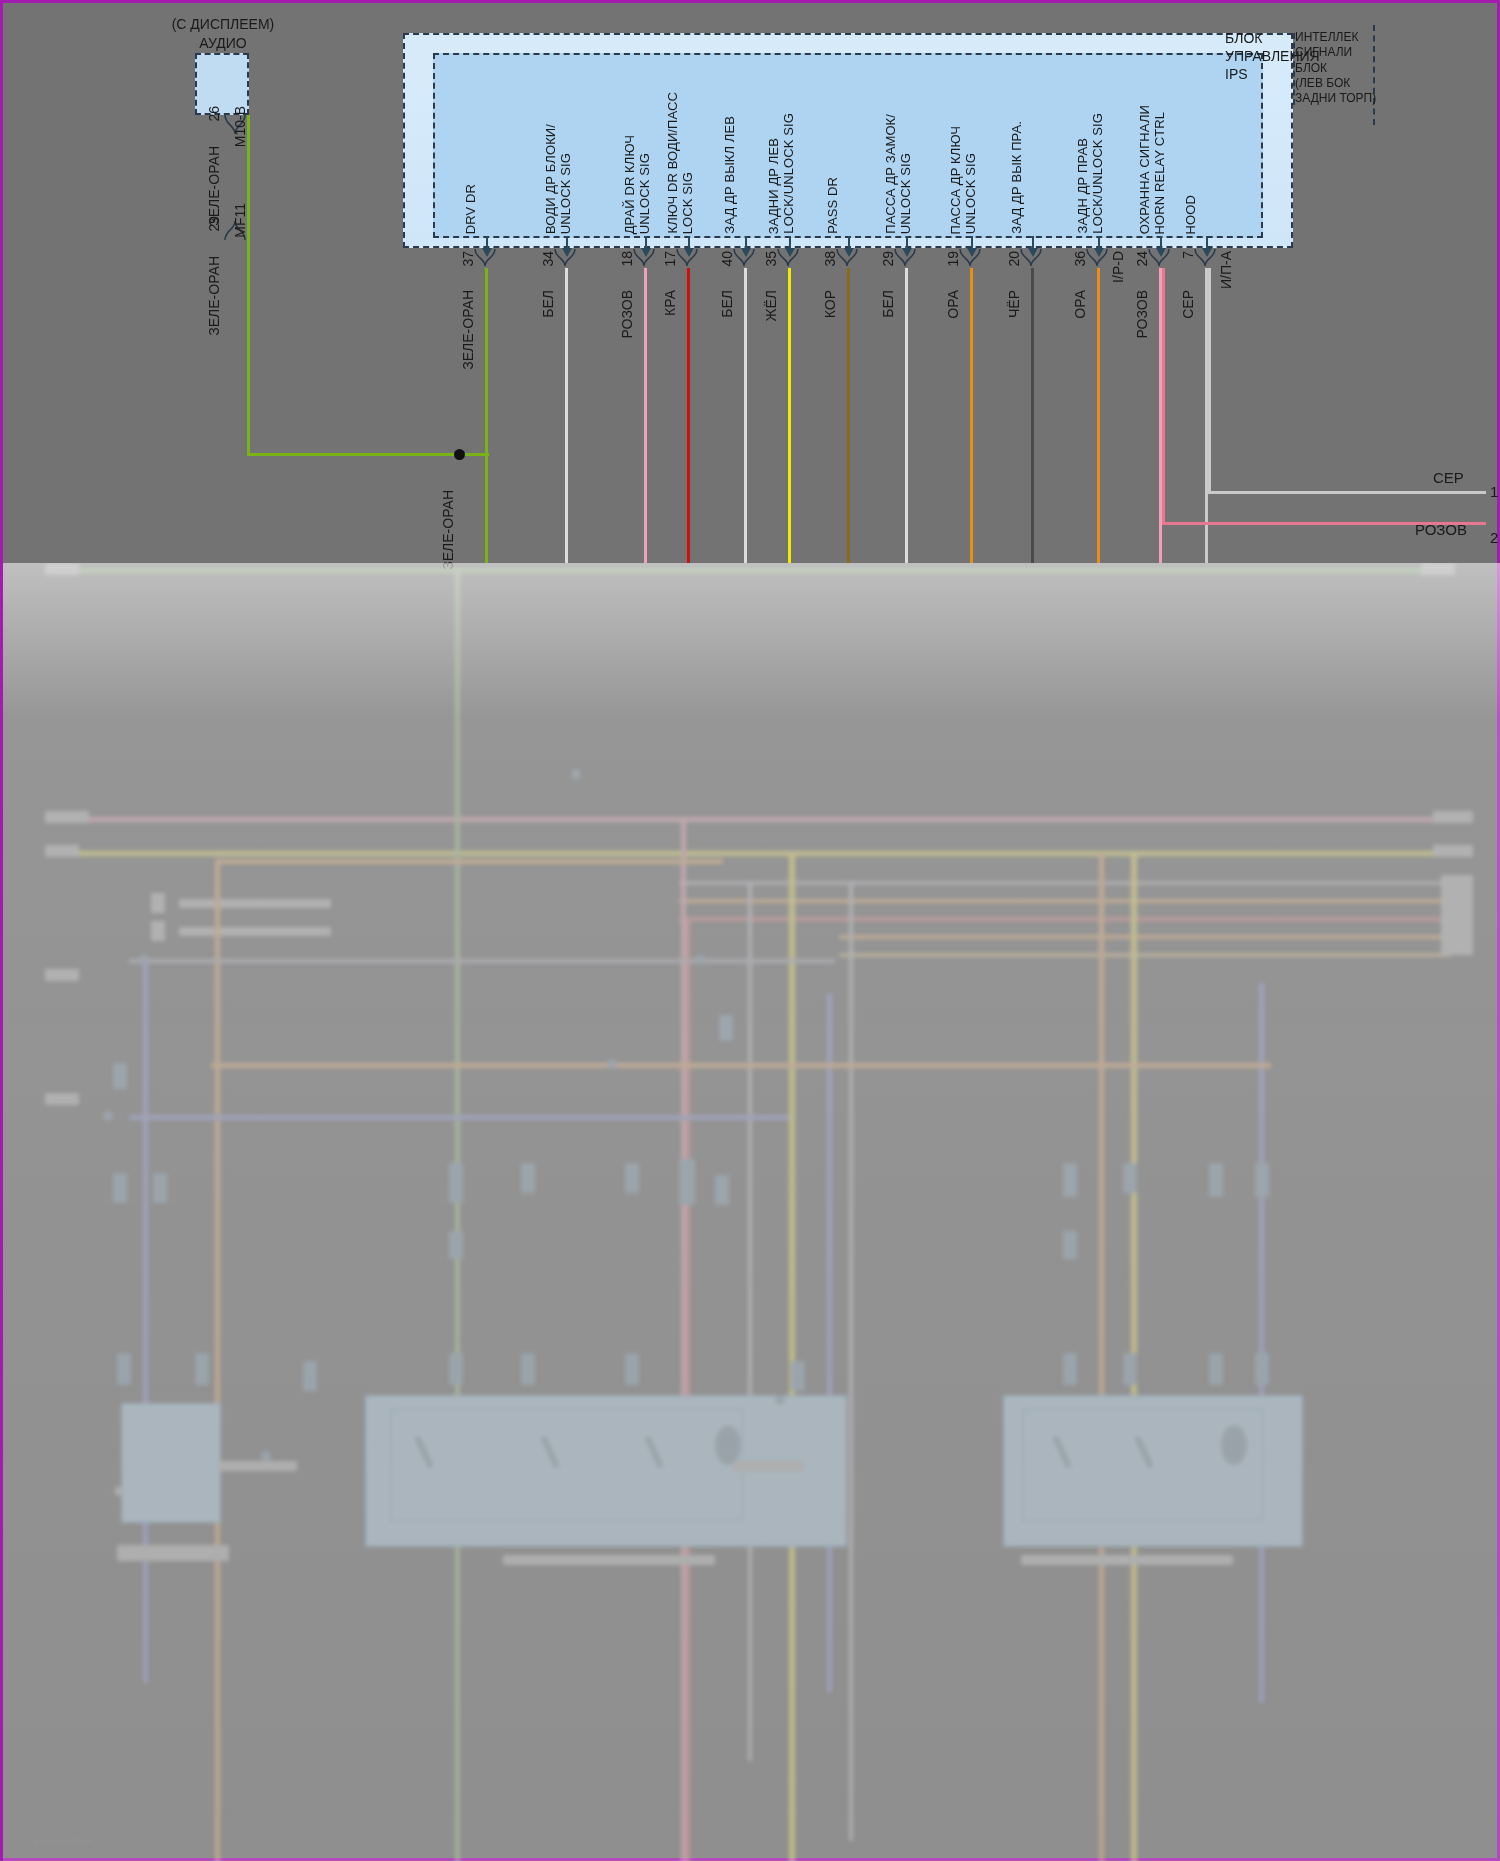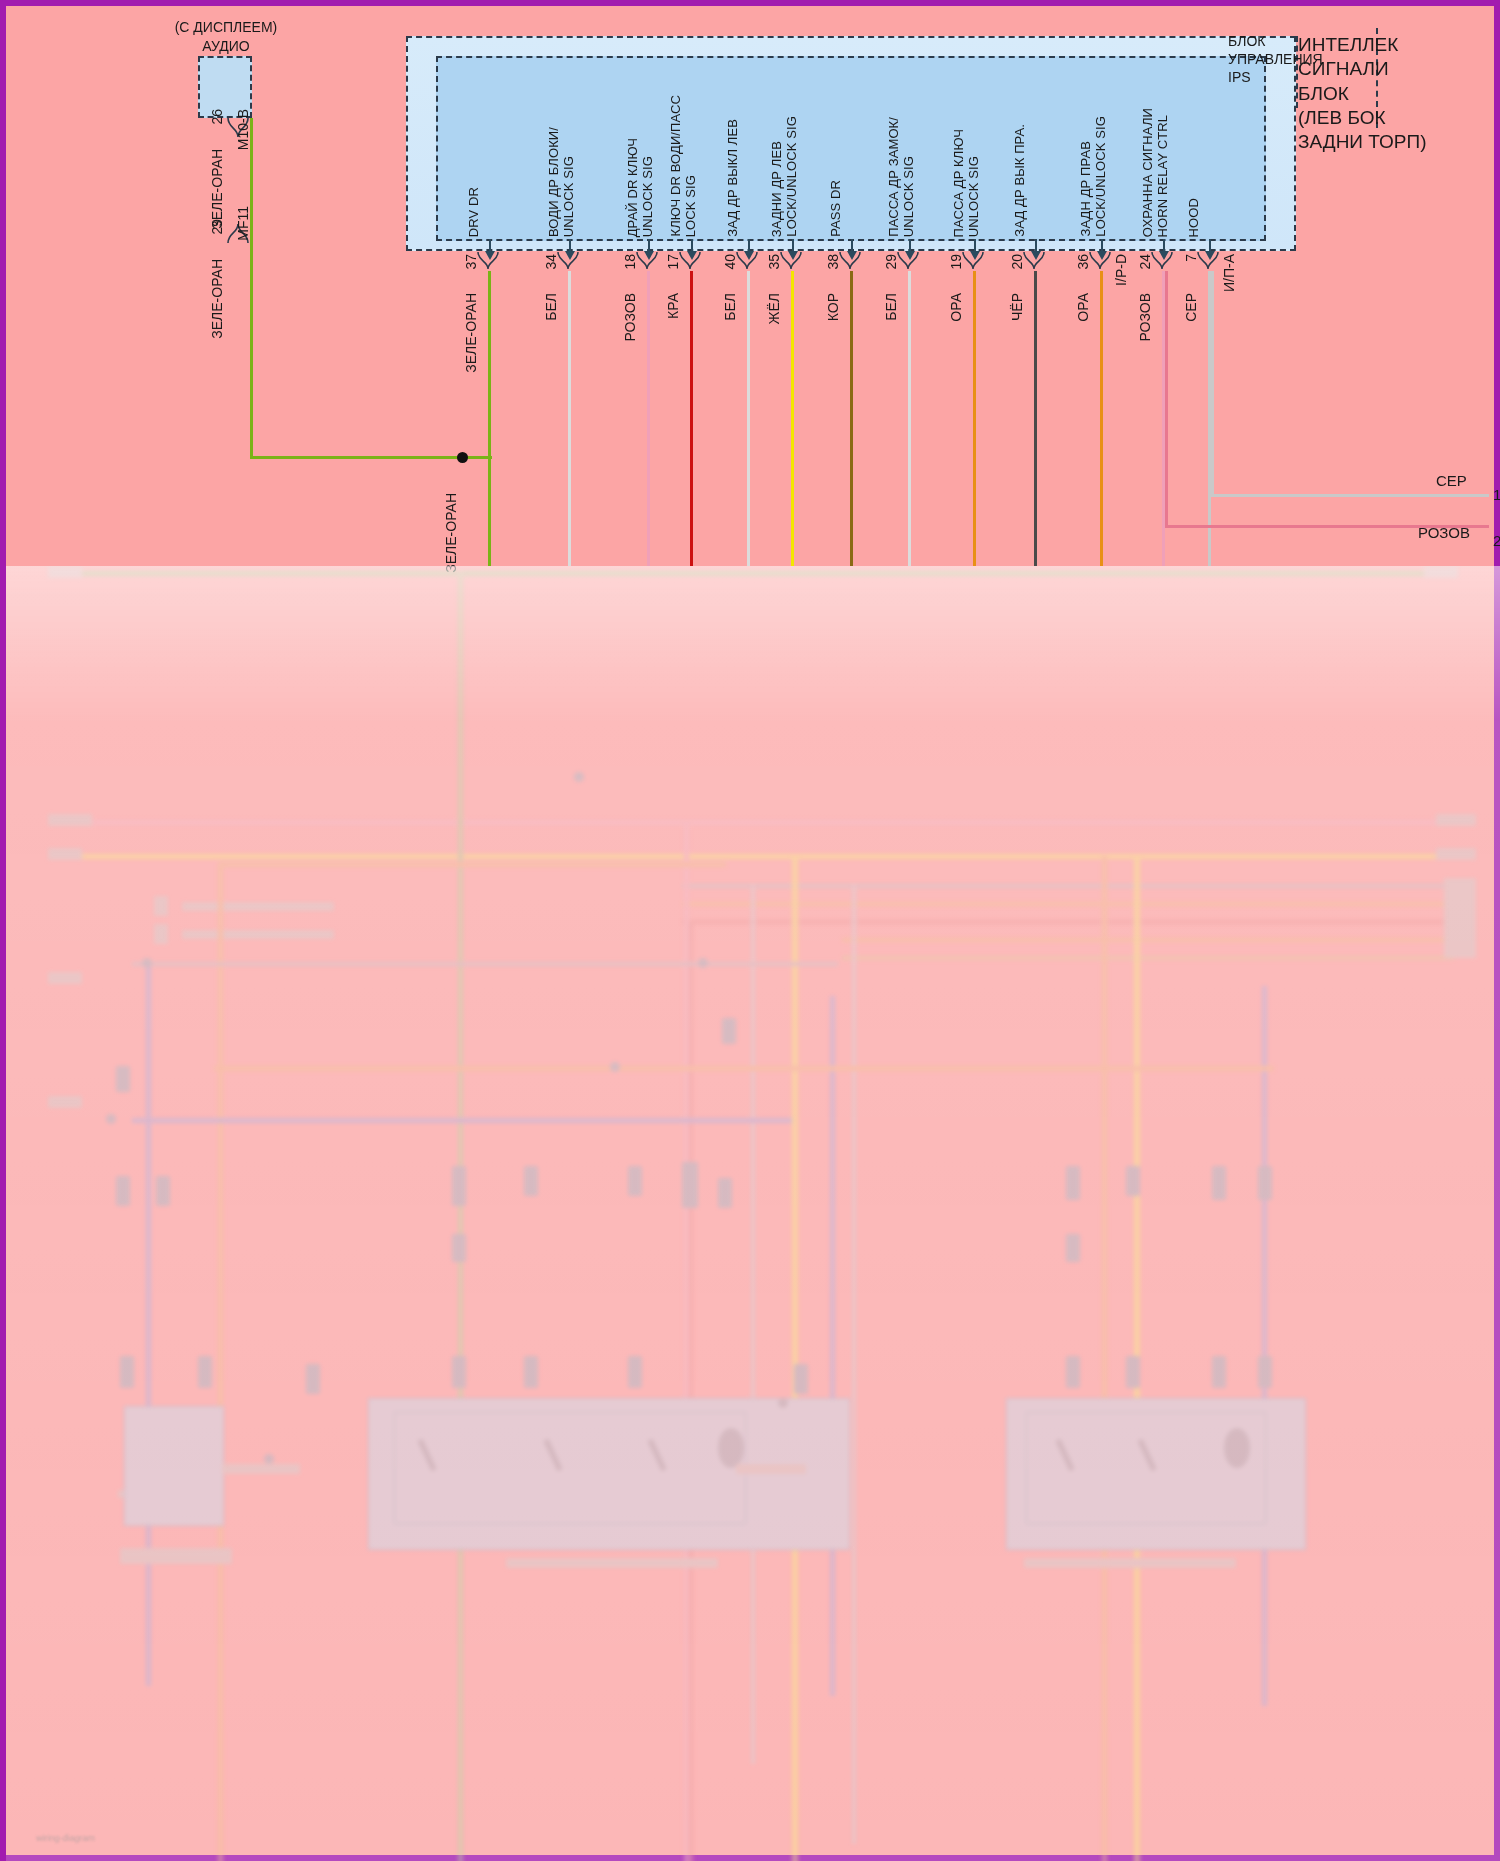--- a/index.html
+++ b/index.html
@@ -6,22 +6,22 @@
   html, body { margin:0; padding:0; background:#ffffff; }
   body {
     width:1500px; height:1861px;
     font-family:"Liberation Sans", sans-serif;
     color:#1a1a1a;
     position:relative;
     overflow:hidden;
   }
   #page {
     position:absolute; inset:0;
-    border:6px solid #a21caf;
-    background:#fca5a5;
+    border:3px solid #a21caf;
+    background:#737373;
     padding-left:48px;
   }
   #sheet { position:absolute; inset:0; }
 
   .vt { writing-mode:vertical-rl; transform:rotate(180deg); white-space:nowrap; }
   .abs { position:absolute; }
 
   
   #audio-module {
     position:absolute; left:192px; top:50px; width:54px; height:62px;
@@ -40,21 +40,21 @@
   }
   #ips-inner {
     position:absolute; left:430px; top:50px; width:830px; height:185px;
     background:#aed4f2; border:2px dashed #2b3a4a;
   }
   #ips-labels-right {
     position:absolute; left:1222px; top:27px; font-size:14px; line-height:1.28;
     white-space:nowrap;
   }
   #ips-labels-far {
-    position:absolute; left:1292px; top:27px; font-size:19px; line-height:1.28;
+    position:absolute; left:1292px; top:27px; font-size:12px; line-height:1.28;
     white-space:nowrap;
   }
   .ips-bracket {
     position:absolute; border-left:2px dashed #2b3a4a;
   }
 
   
   .pinlabel {
     position:absolute; bottom:8px;
     font-size:13px; line-height:1.12; letter-spacing:0.1px;

